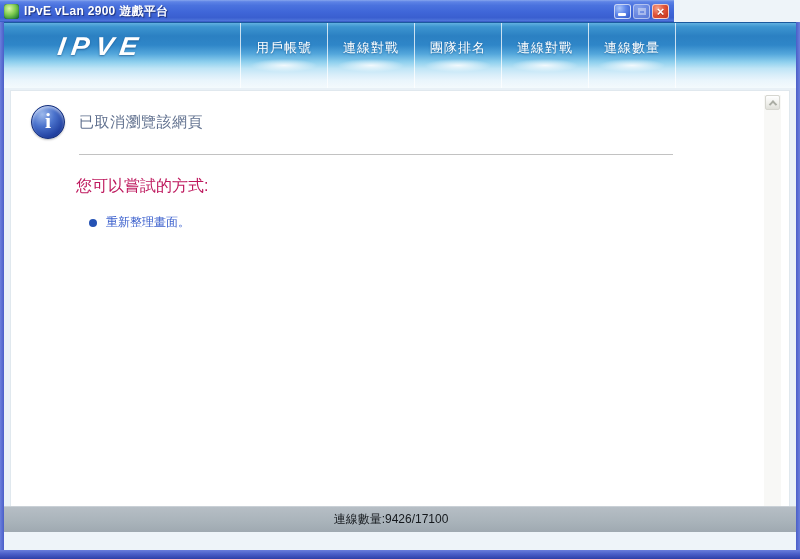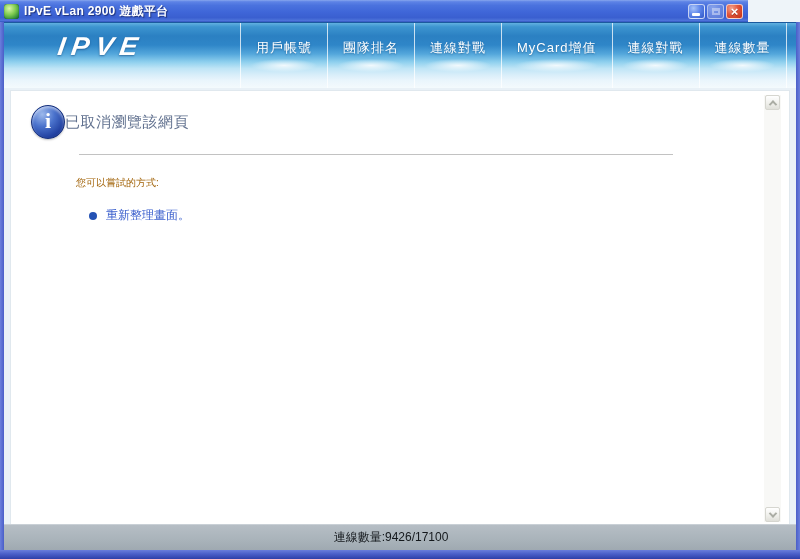--- a/index.html
+++ b/index.html
@@ -3,21 +3,21 @@
 <meta charset="utf-8">
 <style>
   * { margin:0; padding:0; box-sizing:border-box; }
   html,body { width:800px; height:559px; }
   body { font-family:"Liberation Sans","DejaVu Sans",sans-serif; background:#fff; }
 
   .window { position:relative; width:800px; height:559px; overflow:hidden; background:#eef4f9; }
 
   
   .titlebar {
-    position:absolute; top:0; left:0; width:748px; height:22px;
+    position:absolute; top:0; left:0; width:674px; height:22px;
     background:linear-gradient(180deg,#88a7ee 0%,#5d83e6 8%,#4a72de 25%,#3f66d8 55%,#3a5fd0 80%,#4e74da 94%,#2f51bc 100%);
     display:flex; align-items:center; padding:0 5px 0 4px;
   }
   .win-icon {
     width:15px; height:15px; border-radius:3px; flex:0 0 auto;
     background:radial-gradient(circle at 35% 30%, #d9f6a6 0%, #7ecb4f 45%, #2c8a37 80%, #1c5c26 100%);
     box-shadow:inset 0 0 1px #0f3a14;
   }
   .win-title {
     margin-left:5px; color:#fff; font-size:12px; font-weight:bold;
@@ -77,23 +77,23 @@
   }
   .error-head { display:flex; align-items:center; margin:14px 0 0 20px; }
   .info-icon {
     width:34px; height:34px; border-radius:50%; flex:0 0 auto;
     background:radial-gradient(circle at 32% 26%, #9db9ec 0%, #4a72cc 38%, #1f3e9e 75%, #12296f 100%);
     border:1px solid #16307c;
     box-shadow:inset 0 2px 3px rgba(255,255,255,.55), 0 1px 2px rgba(0,0,0,.25);
     display:flex; align-items:center; justify-content:center;
   }
   .i-glyph { color:#fff; font-family:"Liberation Serif","DejaVu Serif",serif; font-weight:bold; font-size:22px; line-height:1; transform:translateY(-1px); }
-  .error-title { margin-left:0; font-size:15px; color:#61718f; letter-spacing:.5px; }
+  .error-title { margin-left:14px; font-size:15px; color:#61718f; letter-spacing:.5px; }
   .rule { margin:15px 0 0 68px; width:594px; height:1px; background:#c2c2c2; }
-  .try-text { margin:21px 0 16px 65px; font-size:10px; color:#a16207; }
+  .try-text { margin:21px 0 16px 65px; font-size:16px; color:#be185d; }
   .suggestion { margin:17px 0 0 78px; display:flex; align-items:center; }
   .bullet { width:8px; height:8px; border-radius:50%; background:#2452b4; flex:0 0 auto; }
   .suggestion-link { margin-left:9px; font-size:12px; color:#3a5fcd; text-decoration:none; cursor:pointer; }
 
   
   .scrollbar { position:absolute; top:4px; bottom:2px; right:8px; width:17px; background:#f8f8f6; }
   .sb-btn {
     position:absolute; left:1px; width:15px; height:15px;
     background:linear-gradient(180deg,#ffffff 0%,#f0f0ec 55%,#e0e0da 100%);
     border:1px solid #d6d6d0; border-radius:2px;
@@ -101,21 +101,21 @@
   }
   .sb-up { top:0; }
   .sb-down { bottom:0; }
   .chev { width:6px; height:6px; border-left:2px solid #aaaca4; border-top:2px solid #aaaca4; font-style:normal; }
   .chev.up { transform:rotate(45deg) translate(1px,1px); }
   .chev.down { transform:rotate(225deg) translate(1px,1px); }
   .sb-track { position:absolute; top:16px; bottom:16px; left:0; right:0; }
 
   
   .statusbar {
-    position:absolute; left:4px; bottom:9px; width:792px; height:26px;
+    position:absolute; left:4px; bottom:27px; width:792px; height:26px;
     background:linear-gradient(180deg,#b6bec5 0%,#a9b3ba 60%,#9fa9b1 100%);
     border-top:1px solid #c9d0d6;
     display:flex; align-items:center; justify-content:center;
     font-size:12px; color:#14181c;
   }
   .statusbar .gap { width:18px; }
 </style>
 </head>
 <body>
 
@@ -134,23 +134,22 @@
       <span class="btn btn-close">
           <i class="glyph-close">×</i>
         </span>
     </span>
   </div>
 
   <div class="navbar">
     <div class="logo">IPVE</div>
     <div class="menu">
       <div class="menu-item">用戶帳號</div>
+      <div class="menu-item">連線對戰</div>
       <div class="menu-item">團隊排名</div>
-      <div class="menu-item">連線對戰</div>
-      <div class="menu-item">MyCard增值</div>
       <div class="menu-item">連線對戰</div>
       <div class="menu-item">連線數量</div>
     </div>
   </div>
 
   <div class="content-bg">
     <div class="panel">
       <div class="error-head">
         <div class="info-icon">
             <span class="i-glyph">i</span>

